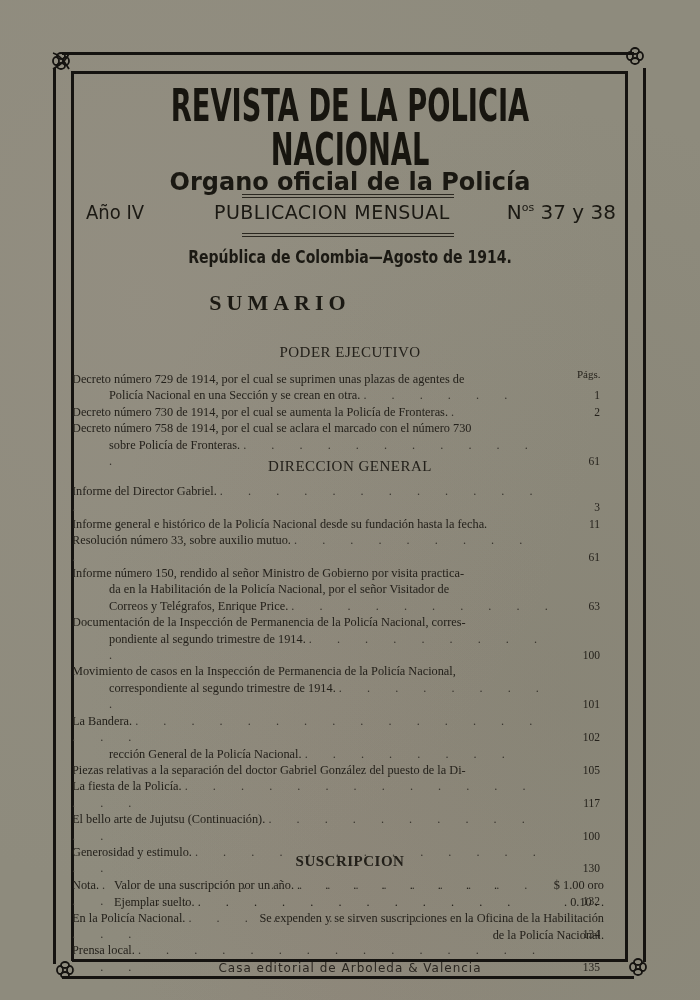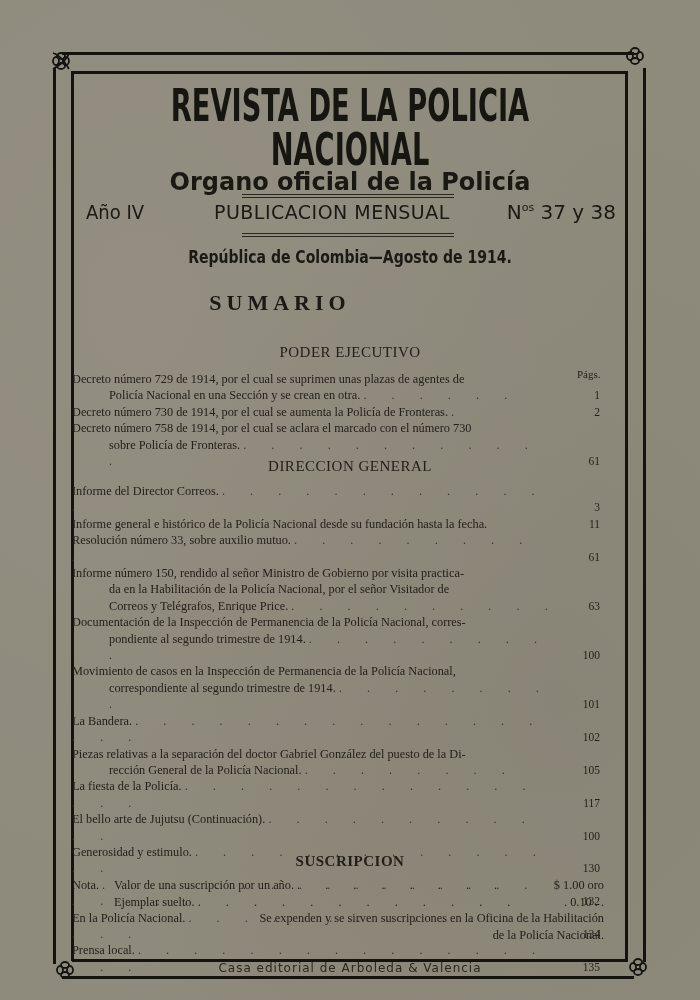--- a/index.html
+++ b/index.html
@@ -175,21 +175,21 @@
     <div class="entry">
       <span class="txt">Decreto número 758 de 1914, por el cual se aclara el marcado con el número 730</span>
       <span class="txt cont"><span>sobre Policía de Fronteras.</span> <span class="leader">. . . . . . . . . . . .</span></span>
       <span class="pg">61</span>
     </div>
   </div>
 
   <div class="section-head" style="top:458px;">DIRECCION GENERAL</div>
   <div class="toc" style="top:483px;">
     <div class="entry">
-      <span class="txt"><span>Informe del Director Correos.</span> <span class="leader">. . . . . . . . . . . . .</span></span>
+      <span class="txt"><span>Informe del Director Gabriel.</span> <span class="leader">. . . . . . . . . . . . .</span></span>
       <span class="pg">3</span>
     </div>
     <div class="entry">
       <span class="txt">Informe general e histórico de la Policía Nacional desde su fundación hasta la fecha.</span>
       <span class="pg">11</span>
     </div>
     <div class="entry">
       <span class="txt"><span>Resolución número 33, sobre auxilio mutuo.</span> <span class="leader">. . . . . . . . . .</span></span>
       <span class="pg">61</span>
     </div>
@@ -207,22 +207,22 @@
     <div class="entry">
       <span class="txt">Movimiento de casos en la Inspección de Permanencia de la Policía Nacional,</span>
       <span class="txt cont"><span>correspondiente al segundo trimestre de 1914.</span> <span class="leader">. . . . . . . . .</span></span>
       <span class="pg">101</span>
     </div>
     <div class="entry">
       <span class="txt"><span>La Bandera.</span> <span class="leader">. . . . . . . . . . . . . . . . . .</span></span>
       <span class="pg">102</span>
     </div>
     <div class="entry">
+      <span class="txt cont"><span>rección General de la Policía Nacional.</span> <span class="leader">. . . . . . . .</span></span>
       <span class="txt">Piezas relativas a la separación del doctor Gabriel González del puesto de la Di-</span>
-      <span class="txt cont"><span>rección General de la Policía Nacional.</span> <span class="leader">. . . . . . . .</span></span>
       <span class="pg">105</span>
     </div>
     <div class="entry">
       <span class="txt"><span>La fiesta de la Policía.</span> <span class="leader">. . . . . . . . . . . . . . . .</span></span>
       <span class="pg">117</span>
     </div>
     <div class="entry">
       <span class="txt"><span>El bello arte de Jujutsu (Continuación).</span> <span class="leader">. . . . . . . . . . . .</span></span>
       <span class="pg">100</span>
     </div>

